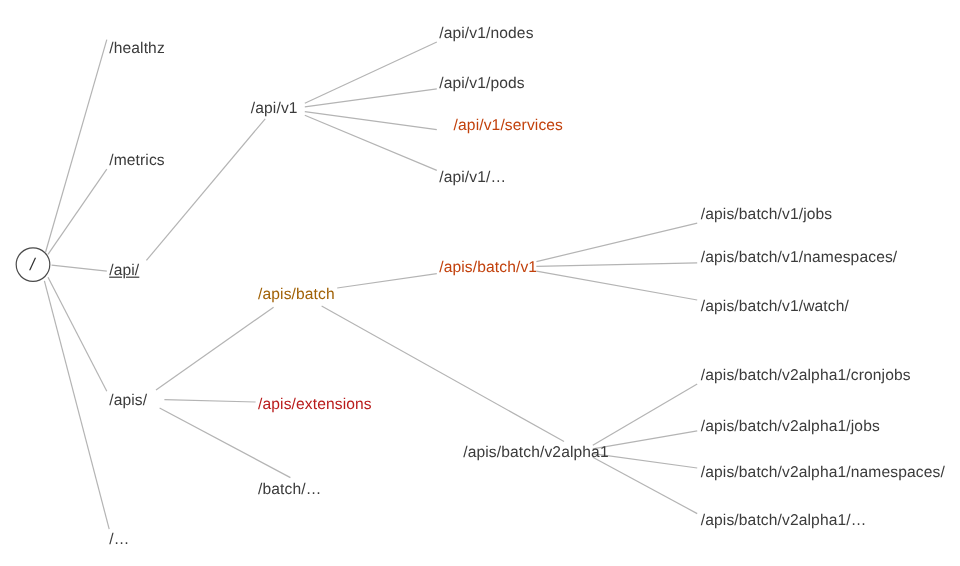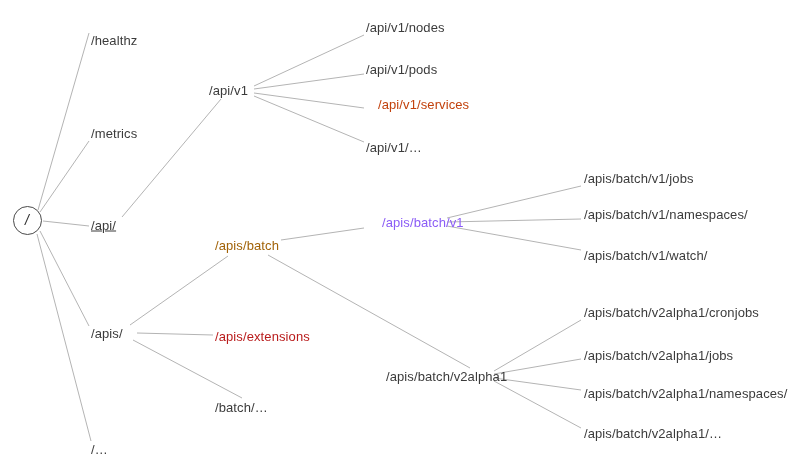--- a/index.html
+++ b/index.html
@@ -94,21 +94,21 @@
       <div class="node-label" style="left: 91px; top: 333px; color: rgb(59, 59, 59);">/apis/</div>
       <div class="node-label" style="left: 91px; top: 449px; color: rgb(59, 59, 59);">/…</div>
       <div class="node-label" style="left: 209px; top: 90px; color: rgb(59, 59, 59); text-align: center;">/api/v1</div>
       <div class="node-label" style="left: 366px; top: 27px; color: rgb(59, 59, 59);">/api/v1/nodes</div>
       <div class="node-label" style="left: 366px; top: 69px; color: rgb(59, 59, 59);">/api/v1/pods</div>
       <div class="node-label" style="left: 366px; top: 104px; color: #c2410c; margin-left: 12px;">/api/v1/services</div>
       <div class="node-label" style="left: 366px; top: 147px; color: rgb(59, 59, 59);">/api/v1/…</div>
       <div class="node-label" style="left: 215px; top: 245px; color: #a16207;">/apis/batch</div>
       <div class="node-label" style="left: 215px; top: 336px; color: #b91c1c;">/apis/extensions</div>
       <div class="node-label" style="left: 215px; top: 407px; color: rgb(59, 59, 59);">/batch/…</div>
-      <div class="node-label" style="left: 382px; top: 222px; color: #8b5cf6;">/apis/batch/v1</div>
+      <div class="node-label" style="left: 366px; top: 222px; color: #c2410c;">/apis/batch/v1</div>
       <div class="node-label" style="left: 584px; top: 178px; color: rgb(59, 59, 59);">/apis/batch/v1/jobs</div>
       <div class="node-label" style="left: 584px; top: 214px; color: rgb(59, 59, 59);">/apis/batch/v1/namespaces/</div>
       <div class="node-label" style="left: 584px; top: 255px; color: rgb(59, 59, 59);">/apis/batch/v1/watch/</div>
       <div class="node-label" style="left: 366px; top: 376px; color: rgb(59, 59, 59); margin-left: 20px;">/apis/batch/v2alpha1</div>
       <div class="node-label" style="left: 584px; top: 312px; color: rgb(59, 59, 59);">/apis/batch/v2alpha1/cronjobs</div>
       <div class="node-label" style="left: 584px; top: 355px; color: rgb(59, 59, 59);">/apis/batch/v2alpha1/jobs</div>
       <div class="node-label" style="left: 584px; top: 393px; color: rgb(59, 59, 59);">/apis/batch/v2alpha1/namespaces/</div>
       <div class="node-label" style="left: 584px; top: 433px; color: rgb(59, 59, 59);">/apis/batch/v2alpha1/…</div>
     </div>
 

